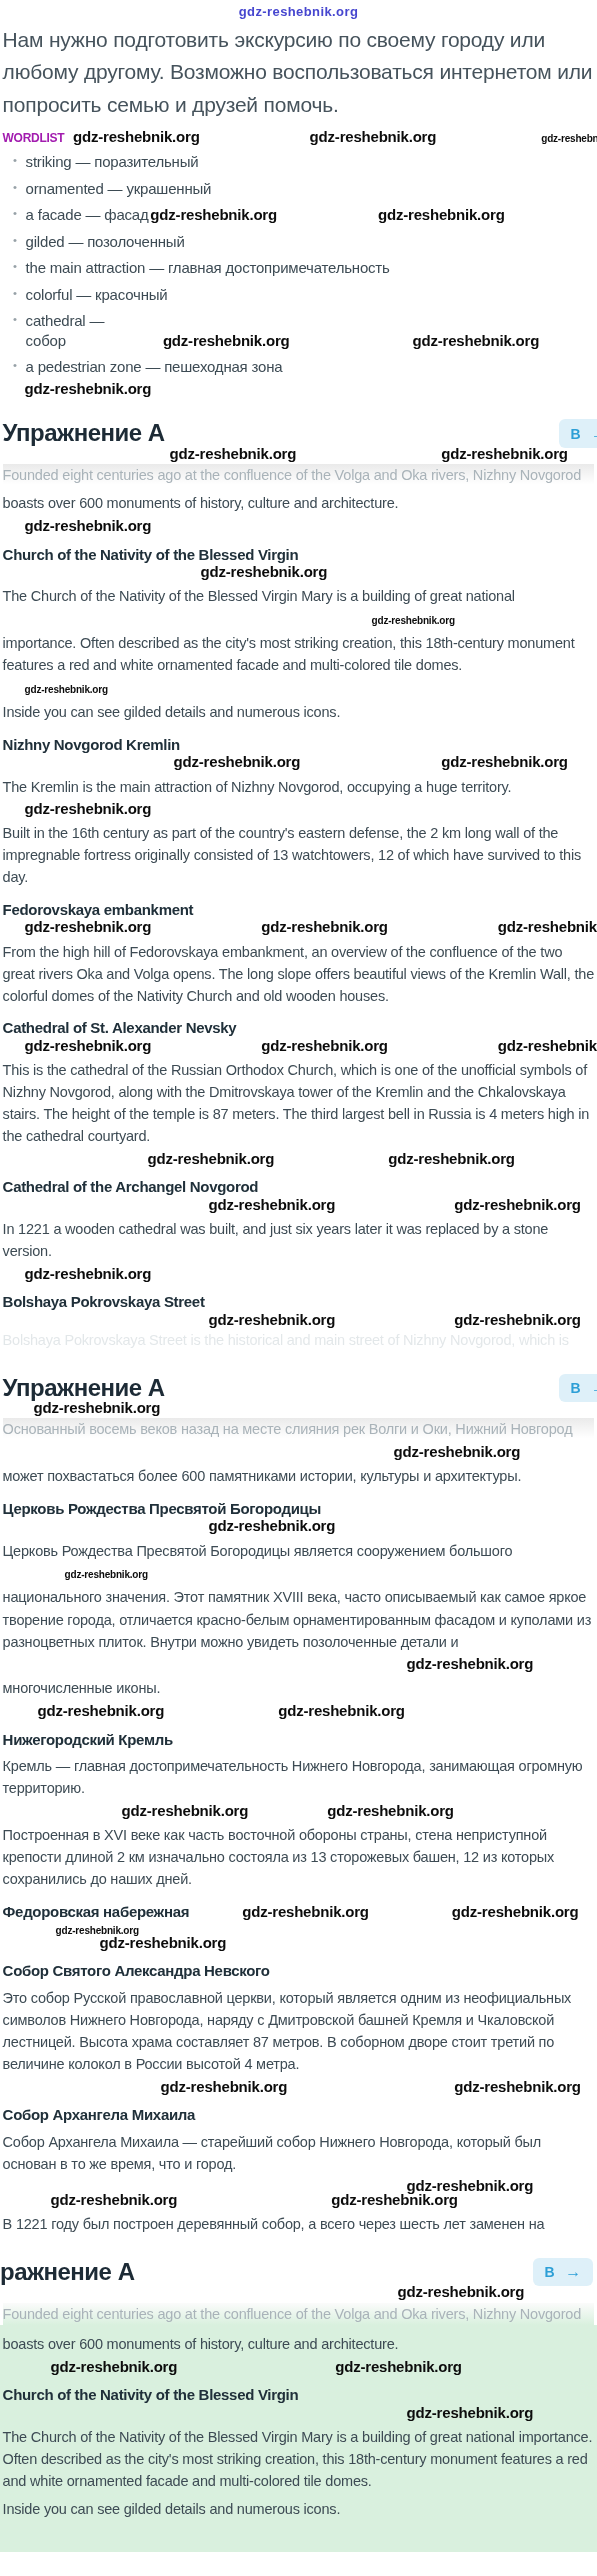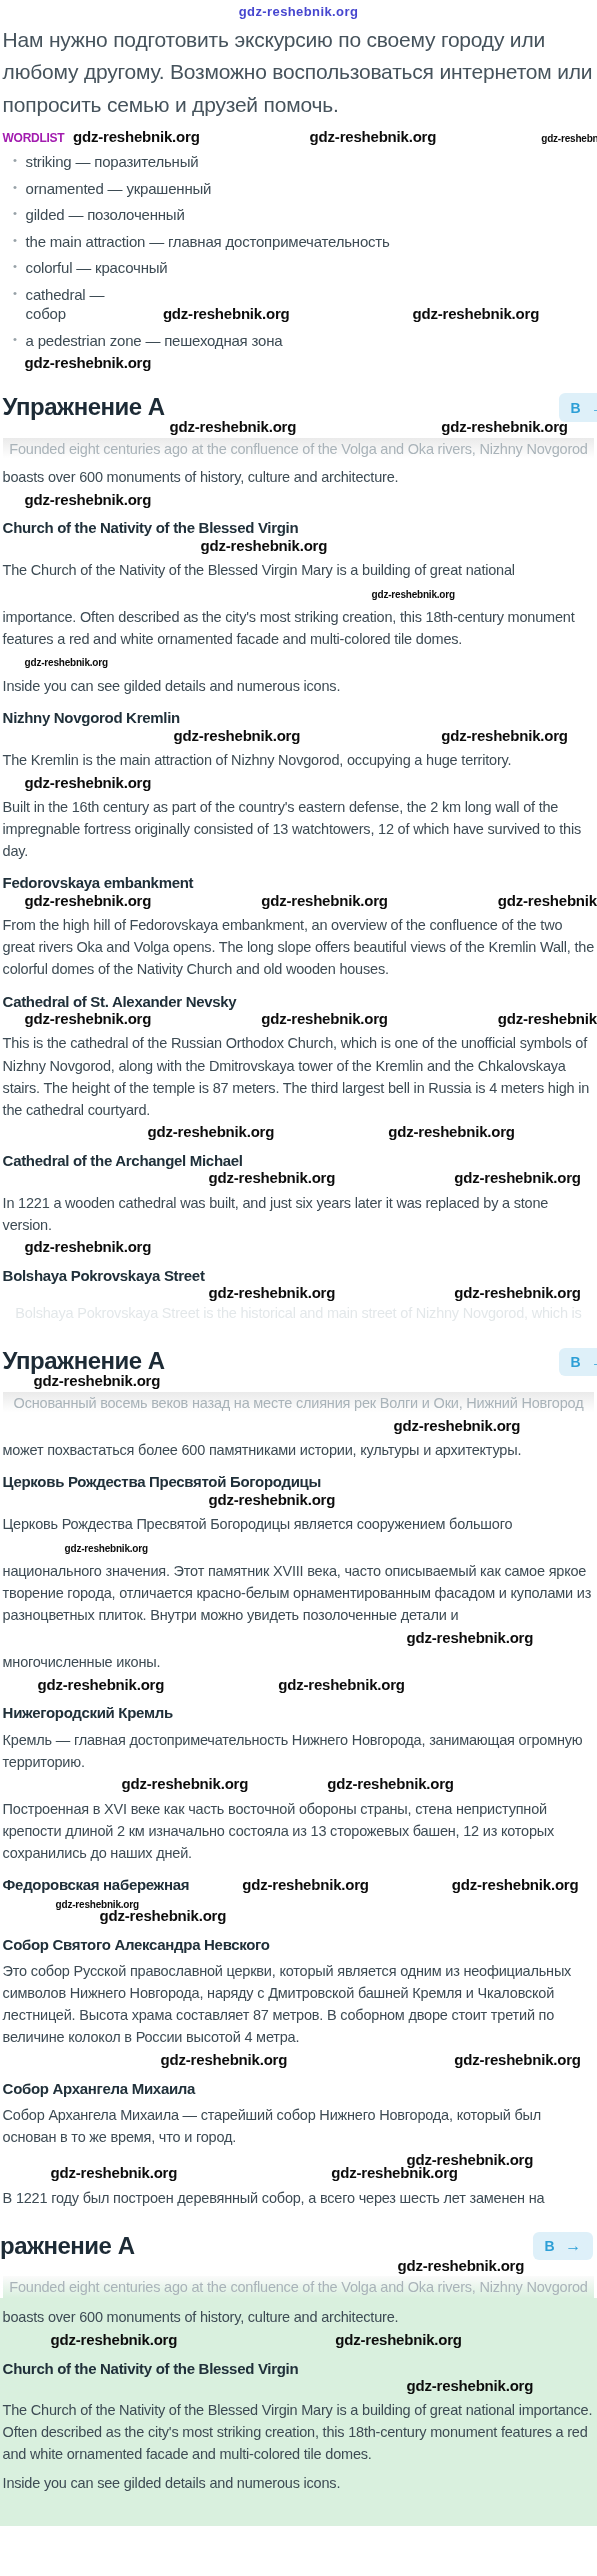--- a/index.html
+++ b/index.html
@@ -33,35 +33,35 @@
     position:relative;padding-left:23px;margin:7px 0;font-size:15px;
     color:#3d4b54;letter-spacing:-0.2px;line-height:1.3;
   }
   ul.bullets li::before{
     content:"•";position:absolute;left:10.5px;top:0.9px;color:#97a1a7;font-size:11.4px;
   }
   ul.bullets .wm{font-weight:600;}
 
   
   section{margin-top:8.8px;}
-  .sec-head{display:flex;justify-content:space-between;align-items:flex-end;margin:23px 0 0;}
+  .sec-head{display:flex;justify-content:space-between;align-items:flex-start;margin:23px 0 0;}
   .sec-title{font-size:24px;font-weight:800;color:#1d2b36;letter-spacing:-0.5px;margin:0;line-height:1.2;}
   .badge{
     background:#def0f9;color:#2d9fd6;border-radius:6.2px;padding:6.2px 11.4px;
     font-size:14px;font-weight:700;display:flex;align-items:center;gap:10.5px;
     flex:0 0 auto;cursor:pointer;
   }
   .badge .arr{font-size:16px;line-height:1;}
   .badge.cut{margin-right:-24px;border-top-right-radius:0;border-bottom-right-radius:0;}
 
   .para{font-size:14.5px;line-height:1.52;letter-spacing:-0.2px;margin:6.2px 0;color:#3d4b54;}
   .sub-h{font-size:15px;font-weight:800;color:#20303a;letter-spacing:-0.3px;margin:11.4px 0 2.6px;line-height:1.3;}
   .sub-h.hw{display:flex;align-items:baseline;}
 
-  .faded{position:relative;z-index:1;text-align:center;}
+  .faded{position:relative;z-index:1;}
   .fade-top{color:#a9b3b9;background:linear-gradient(to bottom,#eaeaea,#ffffff 92%);margin-top:3.5px;}
   .fade-deep{color:#ccd4d8;opacity:.55;margin:1.8px 0 0;}
   .fade-to-green{color:#a9b3b9;background:linear-gradient(to bottom,#fbfbfb,#d9f0de);margin-top:3.5px;margin-bottom:0;}
 
   .green-body{background:#d9f0de;margin:0 -2.6px;padding:1.8px 2.6px 26px;}
 </style>
 </head>
 <body>
 
 <div class="page">
@@ -71,20 +71,21 @@
   <p class="intro">Нам нужно подготовить экскурсию по своему городу или любому другому. Возможно воспользоваться интернетом или попросить семью и друзей помочь.</p>
 
   <div class="wordlist-row">
     <span class="wordlist-label">WORDLIST</span>
     <span id="wordlist-wms"><span class="wm wm-lg" style="margin-left: 8.8px;">gdz-reshebnik.org</span><span class="wm wm-lg" style="margin-left: 110px;">gdz-reshebnik.org</span><span class="wm wm-sm" style="margin-left: 105px;">gdz-reshebnik.org</span></span>
   </div>
 
   <ul class="bullets" id="bullets">
       <li>striking — поразительный</li>
       <li>ornamented — украшенный</li>
+      <li>a facade — фасад<span class="wm wm-lg" style="margin-left: 1.8px;">gdz-reshebnik.org</span><span class="wm wm-lg" style="margin-left: 101px;">gdz-reshebnik.org</span></li>
       <li>gilded — позолоченный</li>
       <li>the main attraction — главная достопримечательность</li>
       <li>colorful — красочный</li>
       <li>cathedral — собор<span class="wm wm-lg" style="margin-left: 97px;">gdz-reshebnik.org</span><span class="wm wm-lg" style="margin-left: 123px;">gdz-reshebnik.org</span></li>
       <li>a pedestrian zone — пешеходная зона</li>
     </ul>
 
   <div class="wm-row">
     <span class="wm wm-lg" style="margin-left:22px">gdz-reshebnik.org</span>
   </div>
@@ -114,21 +115,21 @@
         <p class="para">The Kremlin is the main attraction of Nizhny Novgorod, occupying a huge territory.</p>
         <div class="wm-row"><span class="wm wm-lg" style="margin-left: 22px;">gdz-reshebnik.org</span></div>
         <p class="para">Built in the 16th century as part of the country's eastern defense, the 2 km long wall of the impregnable fortress originally consisted of 13 watchtowers, 12 of which have survived to this day.</p>
         <div class="sub-h">Fedorovskaya embankment</div>
         <div class="wm-row"><span class="wm wm-lg" style="margin-left: 22px;">gdz-reshebnik.org</span><span class="wm wm-lg" style="margin-left: 110px;">gdz-reshebnik.org</span><span class="wm wm-lg" style="margin-left: 110px;">gdz-reshebnik.org</span></div>
         <p class="para">From the high hill of Fedorovskaya embankment, an overview of the confluence of the two great rivers Oka and Volga opens. The long slope offers beautiful views of the Kremlin Wall, the colorful domes of the Nativity Church and old wooden houses.</p>
         <div class="sub-h">Cathedral of St. Alexander Nevsky</div>
         <div class="wm-row"><span class="wm wm-lg" style="margin-left: 22px;">gdz-reshebnik.org</span><span class="wm wm-lg" style="margin-left: 110px;">gdz-reshebnik.org</span><span class="wm wm-lg" style="margin-left: 110px;">gdz-reshebnik.org</span></div>
         <p class="para">This is the cathedral of the Russian Orthodox Church, which is one of the unofficial symbols of Nizhny Novgorod, along with the Dmitrovskaya tower of the Kremlin and the Chkalovskaya stairs. The height of the temple is 87 meters. The third largest bell in Russia is 4 meters high in the cathedral courtyard.</p>
         <div class="wm-row"><span class="wm wm-lg" style="margin-left: 145px;">gdz-reshebnik.org</span><span class="wm wm-lg" style="margin-left: 114px;">gdz-reshebnik.org</span></div>
-        <div class="sub-h">Cathedral of the Archangel Michael</div>
+        <div class="sub-h">Cathedral of the Archangel Novgorod</div>
         <div class="wm-row"><span class="wm wm-lg" style="margin-left: 206px;">gdz-reshebnik.org</span><span class="wm wm-lg" style="margin-left: 119px;">gdz-reshebnik.org</span></div>
         <p class="para">In 1221 a wooden cathedral was built, and just six years later it was replaced by a stone version.</p>
         <div class="wm-row"><span class="wm wm-lg" style="margin-left: 22px;">gdz-reshebnik.org</span></div>
         <div class="sub-h">Bolshaya Pokrovskaya Street</div>
         <div class="wm-row"><span class="wm wm-lg" style="margin-left: 206px;">gdz-reshebnik.org</span><span class="wm wm-lg" style="margin-left: 119px;">gdz-reshebnik.org</span></div>
         <div class="para faded fade-deep">Bolshaya Pokrovskaya Street is the historical and main street of Nizhny Novgorod, which is</div>
       </div>
   </section>
 
   <section>

